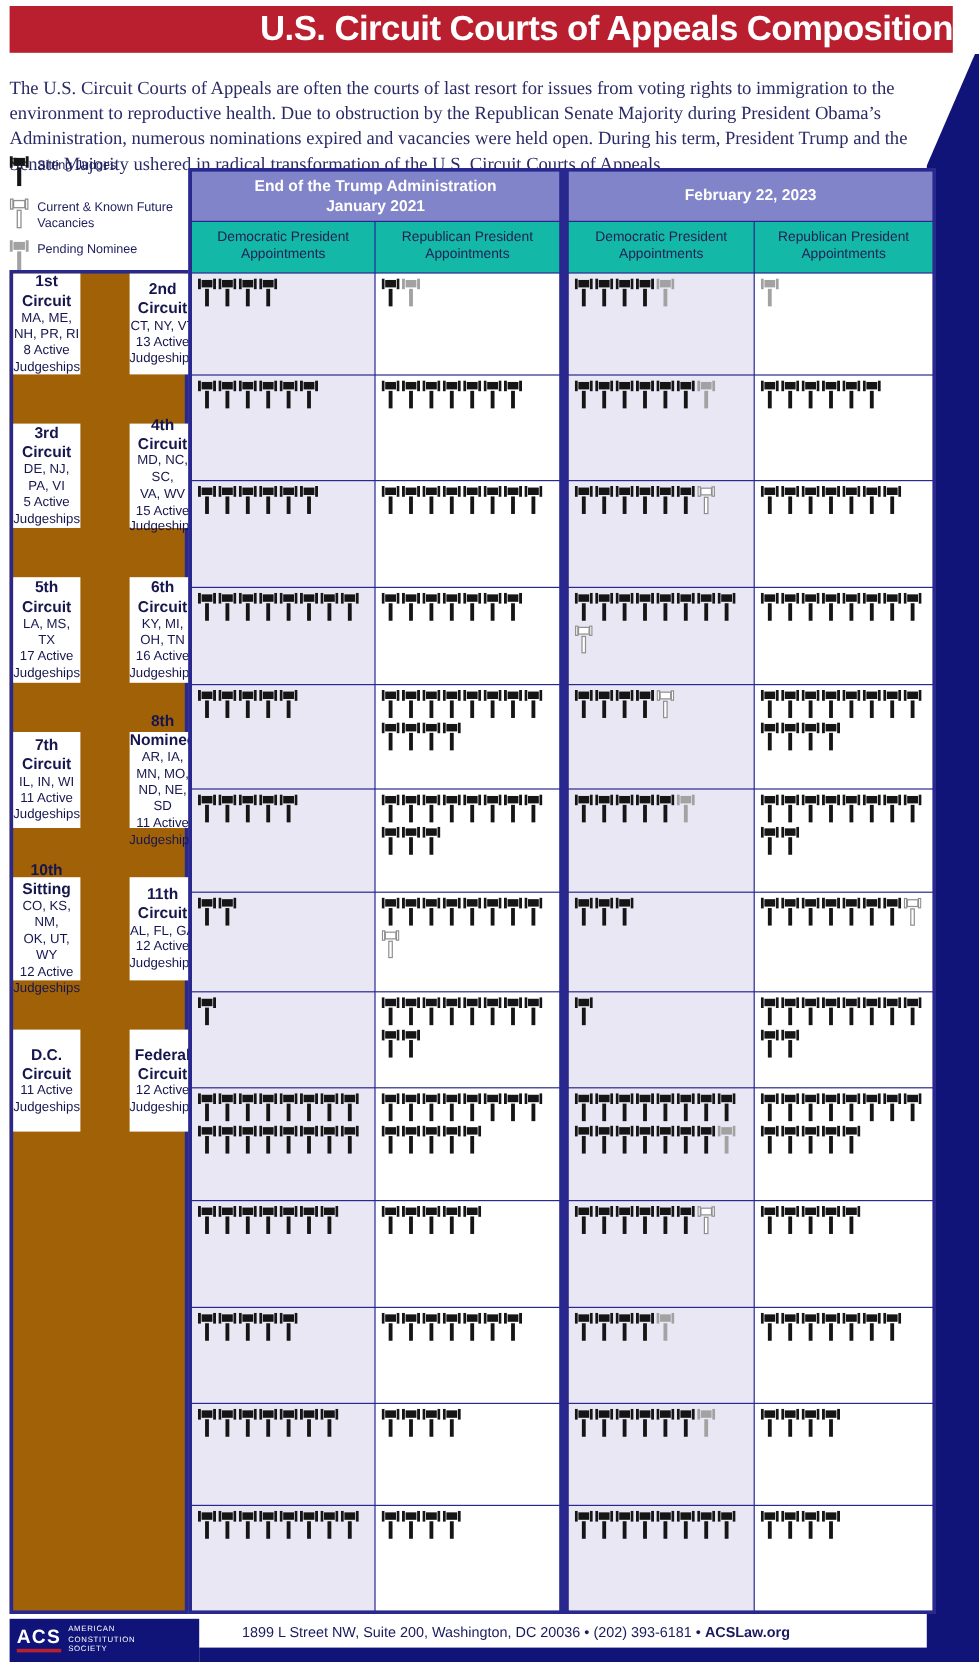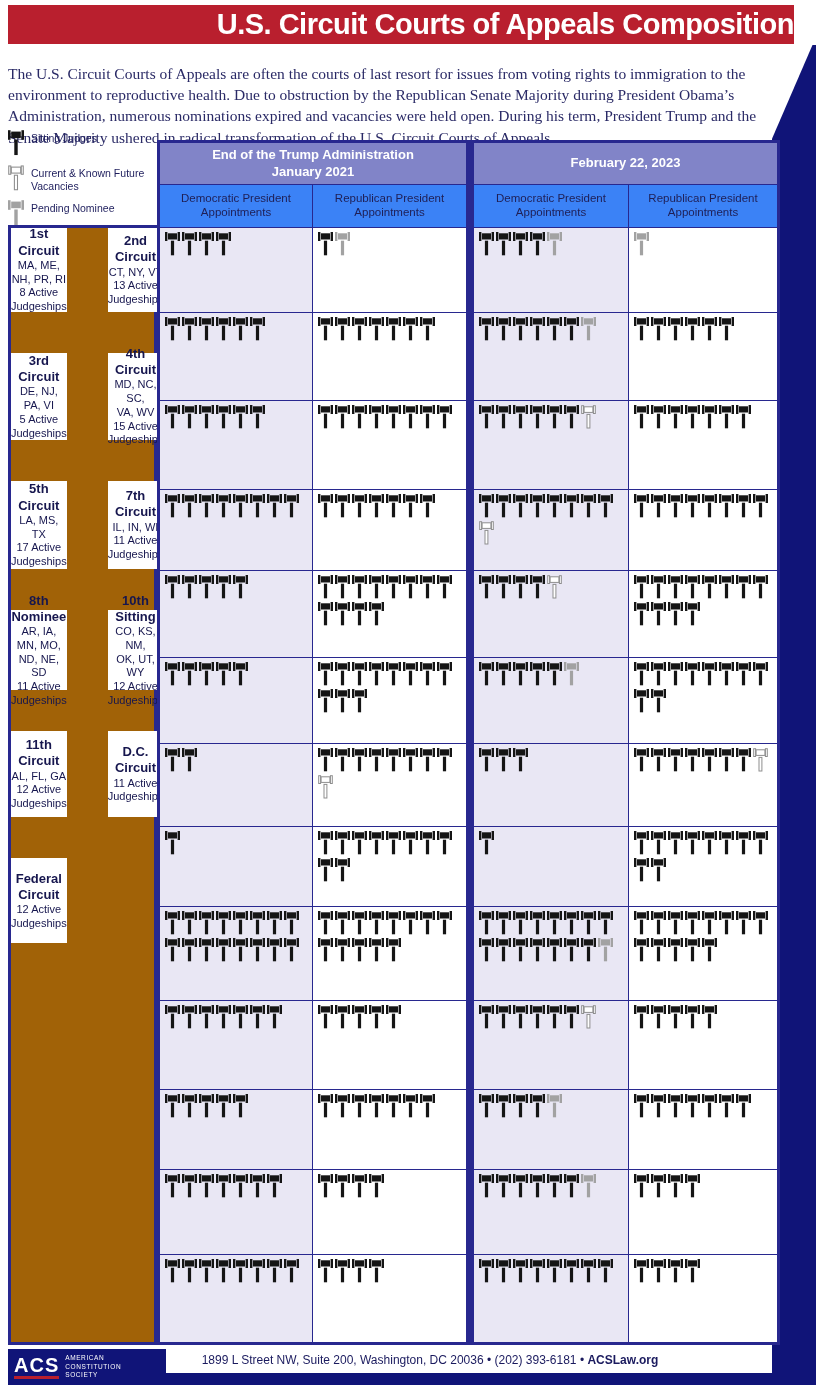--- a/index.html
+++ b/index.html
@@ -47,21 +47,21 @@
     position:absolute;left:157px;top:140px;width:623px;height:1205px;
     box-sizing:border-box;border:3px solid #28288f;background:#28288f;
     display:grid;grid-template-columns:152px 153px 6px 154px 148px;grid-gap:1px;
   }
   .phead{
     background:#8184c8;color:#ffffff;font-weight:bold;font-size:13px;
     display:flex;flex-direction:column;align-items:center;justify-content:center;
     text-align:center;line-height:1.25;
   }
   .shead{
-    background:#3b82f6;color:#1f1f55;font-size:11.5px;
+    background:#14b8a6;color:#1f1f55;font-size:11.5px;
     display:flex;align-items:center;justify-content:center;text-align:center;
     line-height:1.2;padding:2px 14px;
   }
   .sep{background:#28288f;}
   .cell{
     background:#ffffff;padding:4px 2px 2px 5px;
     display:flex;flex-wrap:wrap;align-content:flex-start;
   }
   .cell.dem{background:#e9e7f4;}
   .gavel{margin:0 2px 3px 0;display:block;}
@@ -70,21 +70,21 @@
     position:absolute;left:150px;top:1353px;width:560px;text-align:center;
     font-size:12px;color:#1a1a5e;
   }
   .footer-line b{font-weight:bold;}
   .logo{
     position:absolute;left:8px;top:1349px;width:158px;height:36px;
     background:#101478;display:flex;align-items:center;gap:6px;
     padding:0 6px;box-sizing:border-box;
   }
   .logo .acs{
-    color:#ffffff;font-weight:bold;font-size:20px;letter-spacing:1px;
+    color:#ffffff;font-weight:bold;font-size:16px;letter-spacing:1px;
     border-bottom:3px solid #b91f2e;line-height:1.05;
   }
   .logo .stack{display:flex;flex-direction:column;justify-content:center;}
   .logo .stack div{
     color:#ffffff;font-size:6.5px;letter-spacing:0.6px;line-height:1.35;
   }
   .botbar{
     position:absolute;left:166px;top:1373px;width:650px;height:12px;
     background:#101478;
   }
@@ -163,20 +163,25 @@
       <div class="cstates">MD, NC, SC,</div>
       <div class="cstates">VA, WV</div>
       <div class="cstates">15 Active Judgeships</div>
     </div>
     <div class="lbl">
       <div class="cname">5th Circuit</div>
       <div class="cstates">LA, MS, TX</div>
       <div class="cstates">17 Active Judgeships</div>
     </div>
     <div class="lbl">
+      <div class="cname">6th Circuit</div>
+      <div class="cstates">KY, MI, OH, TN</div>
+      <div class="cstates">16 Active Judgeships</div>
+    </div>
+    <div class="lbl">
       <div class="cname">7th Circuit</div>
       <div class="cstates">IL, IN, WI</div>
       <div class="cstates">11 Active Judgeships</div>
     </div>
     <div class="lbl">
       <div class="cname">8th Nominee</div>
       <div class="cstates">AR, IA, MN, MO,</div>
       <div class="cstates">ND, NE, SD</div>
       <div class="cstates">11 Active Judgeships</div>
     </div>

